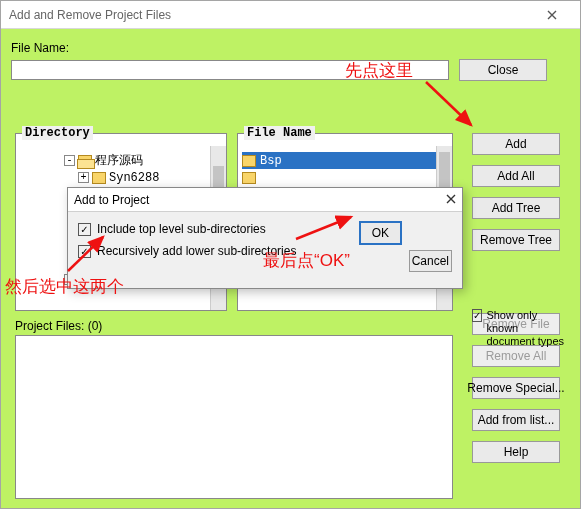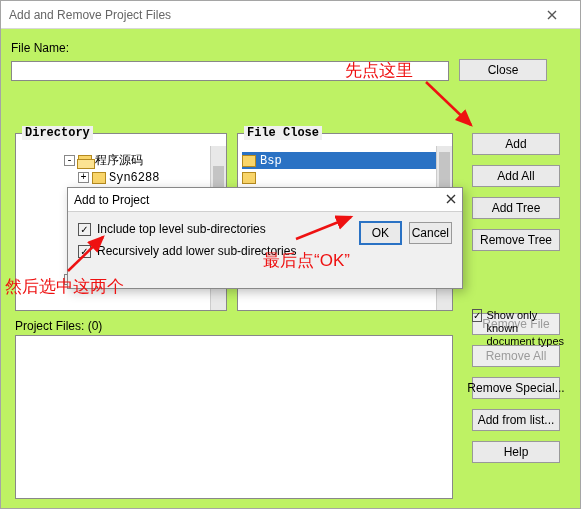--- a/index.html
+++ b/index.html
@@ -19,21 +19,21 @@
     padding: 0 8px; color: #666;
     font-size: 12px;
     justify-content: space-between;
   }
   .winbtns { display: flex; gap: 8px; align-items:center; }
   .winbtn { width: 40px; height: 20px; display:flex; align-items:center; justify-content:center; color:#555; }
   .body {
     flex: 1; padding: 8px 10px 4px 10px;
     position: relative;
   }
-  .row { display:flex; align-items:flex-end; gap:8px; }
+  .row { display:flex; align-items:center; gap:8px; }
   .file-label { margin-top:4px; margin-bottom:4px; }
   .path-input {
     width: 438px; height: 20px; border:1px solid #888;
     padding: 2px 4px; background:#fff; font-family:inherit;
     white-space: nowrap; overflow: hidden;
   }
   .btn {
     border:1px solid #999; background:#eaeaea;
     height: 22px; display:flex; align-items:center; justify-content:center;
     padding:4px 2px; cursor:default; white-space:nowrap;
@@ -189,21 +189,21 @@
               <div class="fold">+</div>
               <div class="foldericon"></div>
               <span>硬件设计</span>
             </div>
           </div>
         <div class="scrollbar">
             <div class="thumb"></div>
           </div>
       </div>
       <div class="groupbox filebox">
-        <div class="legend">File Close</div>
+        <div class="legend">File Name</div>
         <div class="filelist" id="filelist">
             <div class="item sel">
               <div class="foldericon"></div>
               <span>Bsp</span>
             </div>
             <div class="item">
               <div class="foldericon"></div>
               <span></span>
             </div>
             <div class="item">
@@ -247,21 +247,21 @@
             <div class="chkbox">✓</div>
             <span>Include top level sub-directories</span>
           </div>
           <div class="chkline">
             <div class="chkbox">✓</div>
             <span>Recursively add lower sub-directories</span>
           </div>
         </div>
         <div class="right">
           <div class="btn highlight" style="width:80px;">OK</div>
-          <div class="btn" style="width:80px;">Cancel</div>
+          <div class="btn" style="width:80px;margin-top:28px;">Cancel</div>
         </div>
       </div>
     </div>
 
     <div class="anno" style="left:344px; top:30px;">先点这里</div>
     <div class="anno" style="left:262px; top:220px;">最后点“OK”</div>
     <div class="anno" style="left:4px; top:246px;">然后选中这两个</div>
 
     <svg class="arrow" style="left:420px; top:48px;" width="70" height="70">
       <defs>

